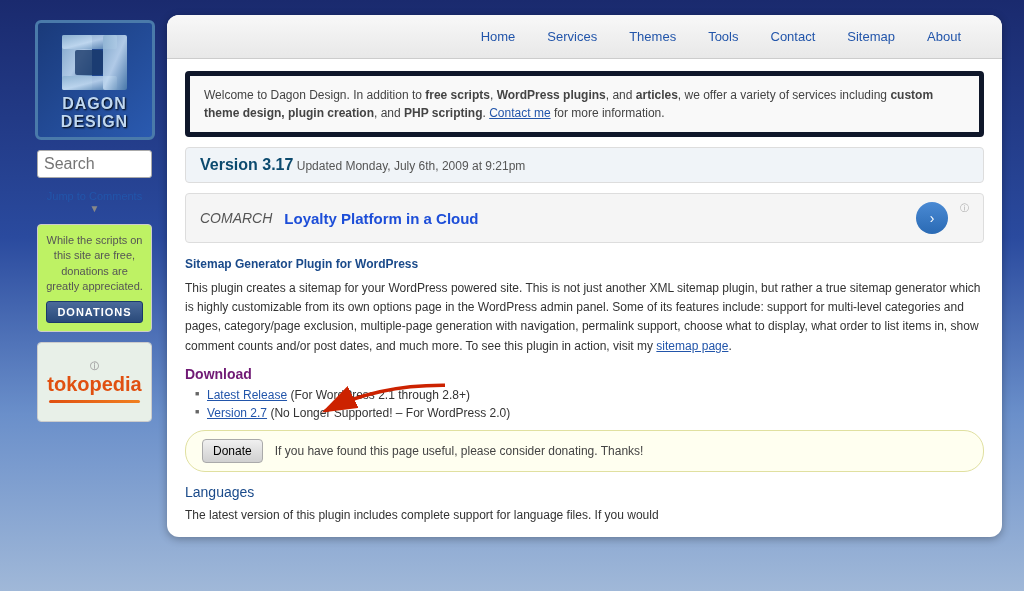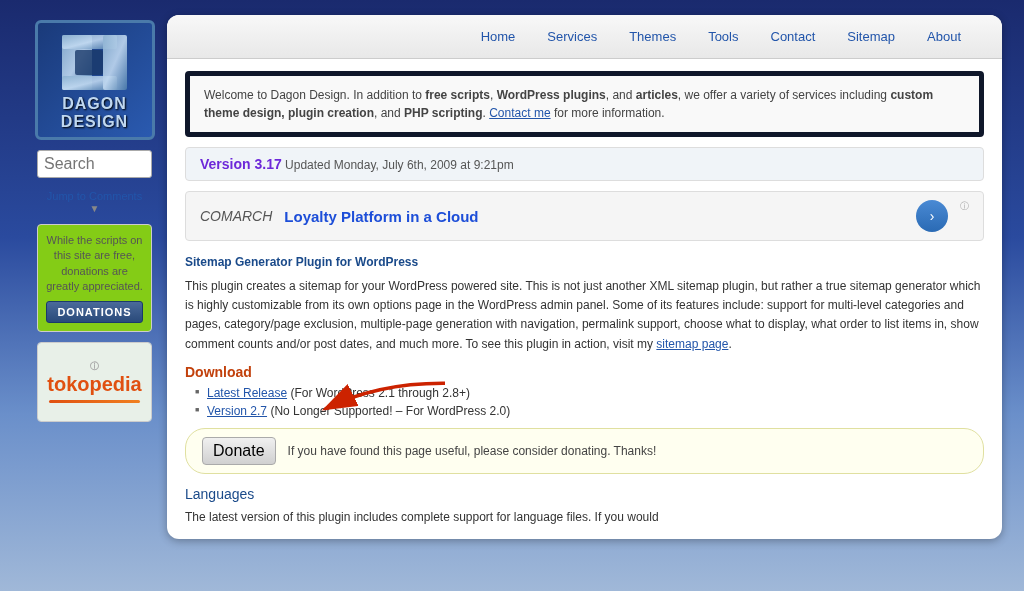--- a/index.html
+++ b/index.html
@@ -62,21 +62,21 @@
       text-decoration: none;
       text-align: center;
     }
     .jump-arrow {
       text-align: center;
       color: #888;
       font-size: 10px;
     }
     .donation-box {
       width: 115px;
-      background: #84cc16;
+      background: #bef264;
       border: 1px solid #ccc;
       border-radius: 4px;
       padding: 8px;
       font-size: 11px;
       color: #555;
       text-align: center;
       line-height: 1.4;
     }
     .donations-btn {
       margin-top: 6px;
@@ -156,21 +156,21 @@
     .welcome-box a { color: #2255aa; }
     .version-bar {
       background: #f0f4f8;
       border: 1px solid #ddd;
       border-radius: 4px;
       padding: 8px 14px;
       margin-bottom: 10px;
       font-size: 12px;
       color: #555;
     }
-    .version-bar strong { font-size: 14px; color: #6d28d9; margin-top: 24px; }
+    .version-bar strong { font-size: 16px; color: #0c4a6e; margin-top: 24px; }
     .ad-banner {
       background: #f5f5f5;
       border: 1px solid #ddd;
       border-radius: 4px;
       padding: 8px 14px;
       margin-bottom: 14px;
       display: flex;
       align-items: center;
       gap: 12px;
       font-size: 16px;
@@ -203,21 +203,21 @@
     .plugin-desc {
       font-size: 12px;
       color: #333;
       line-height: 1.6;
       margin-bottom: 10px;
     }
     .plugin-desc a { color: #2255aa; }
     .download-title {
       font-size: 14px;
       font-weight: bold;
-      color: #c2410c;
+      color: #701a75;
       margin-bottom: 6px;
     }
     .download-list {
       list-style: none;
       margin-left: 10px;
       margin-bottom: 10px;
     }
     .download-list li {
       font-size: 12px;
       color: #333;
@@ -244,21 +244,21 @@
       gap: 12px;
       margin-bottom: 12px;
       font-size: 12px;
       color: #444;
     }
     .donate-btn {
       background: linear-gradient(180deg, #f0f0f0, #d0d0d0);
       border: 1px solid #aaa;
       border-radius: 4px;
       padding: 4px 10px;
-      font-size: 16px;
+      font-size: 12px;
       cursor: pointer;
       white-space: nowrap;
     }
     .languages-title {
       font-size: 14px;
       font-weight: normal;
       color: #1a4a8a;
       margin-bottom: 6px;
     }
     .languages-desc {

